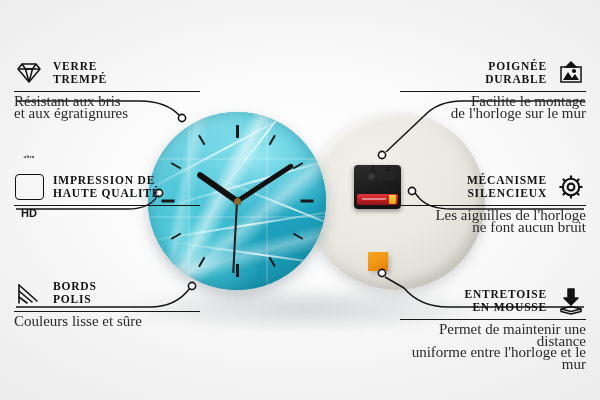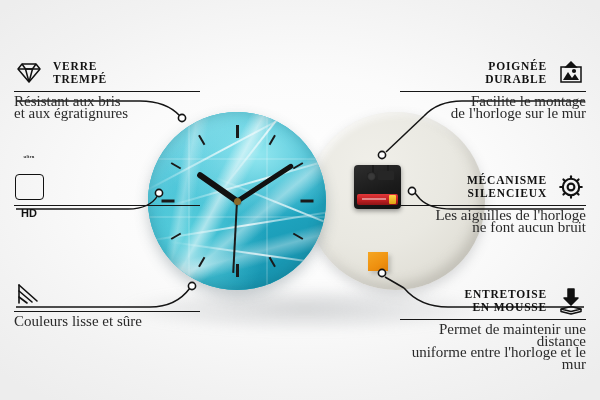--- a/index.html
+++ b/index.html
@@ -410,36 +410,40 @@
   </div>
 
   <div class="feature left" id="f-impr">
     <div class="f-head">
       <div class="f-icon">
         <div class="hd-badge">
           <span class="u">ultra</span>
           <span class="d">HD</span>
         </div>
       </div>
+      <div class="f-title">IMPRESSION DE
+HAUTE QUALITÉ</div>
     </div>
     <div class="f-rule"></div>
   </div>
 
   <div class="feature left" id="f-bords">
     <div class="f-head">
       <div class="f-icon">
         <svg width="28" height="24" viewBox="0 0 28 24">
           <g stroke="#111" stroke-width="1.6" fill="none" stroke-linecap="round">
             <path d="M4,4 L22,20"></path>
             <path d="M4,10 L17,21"></path>
             <path d="M4,16 L12,22"></path>
             <path d="M4,4 L4,22"></path>
           </g>
         </svg>
       </div>
+      <div class="f-title">BORDS
+POLIS</div>
     </div>
     <div class="f-rule"></div>
     <div class="f-desc">Couleurs lisse et sûre</div>
   </div>
 
   <div class="feature right" id="f-meca">
     <div class="f-head">
       <div class="f-icon">
         <svg width="28" height="28" viewBox="0 0 28 28">
           <g stroke="#111" stroke-width="2.1" fill="none" stroke-linecap="round">

